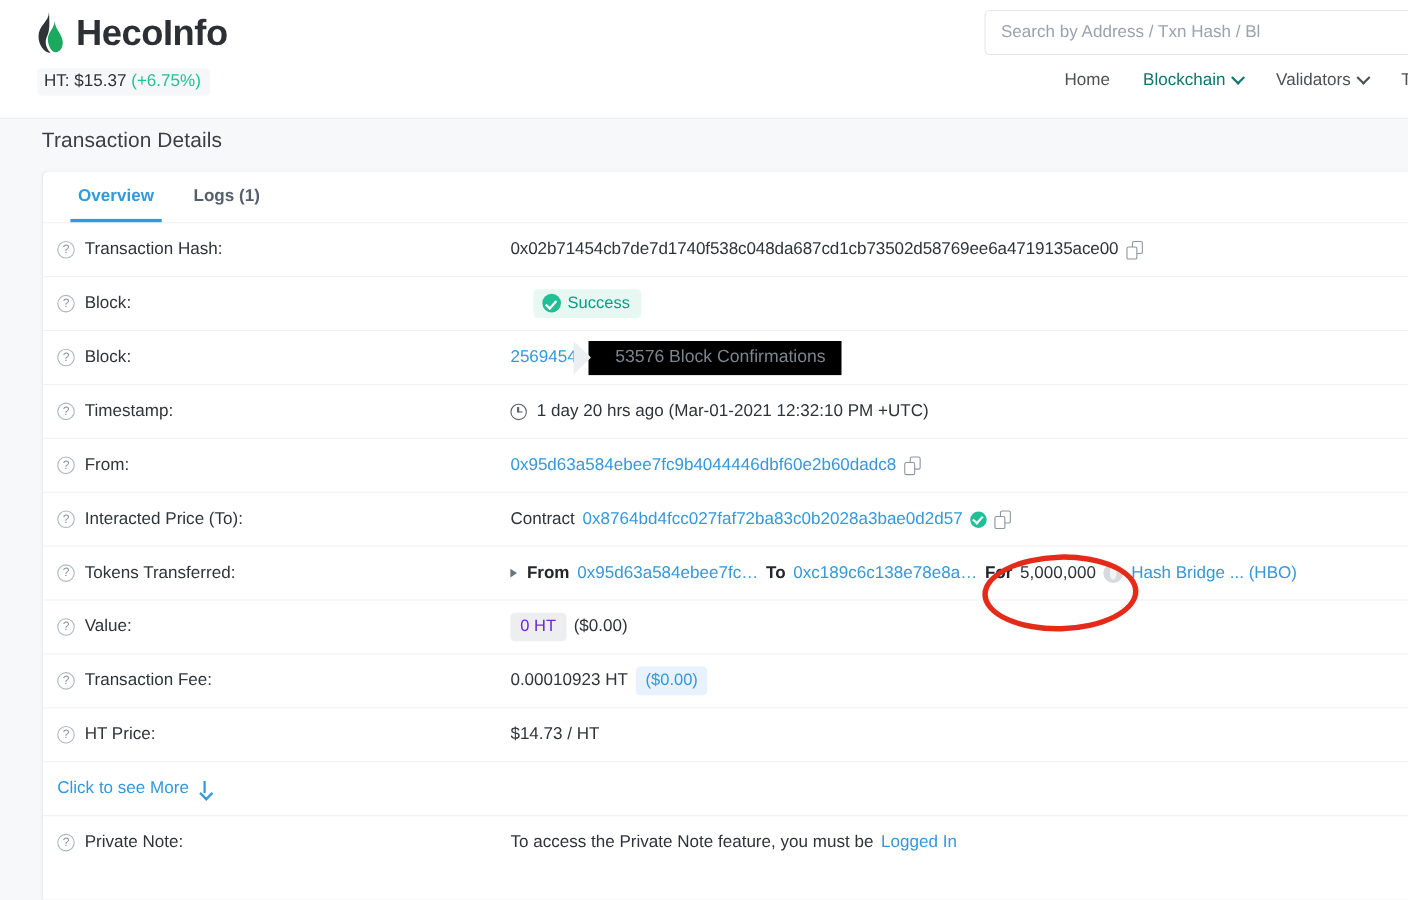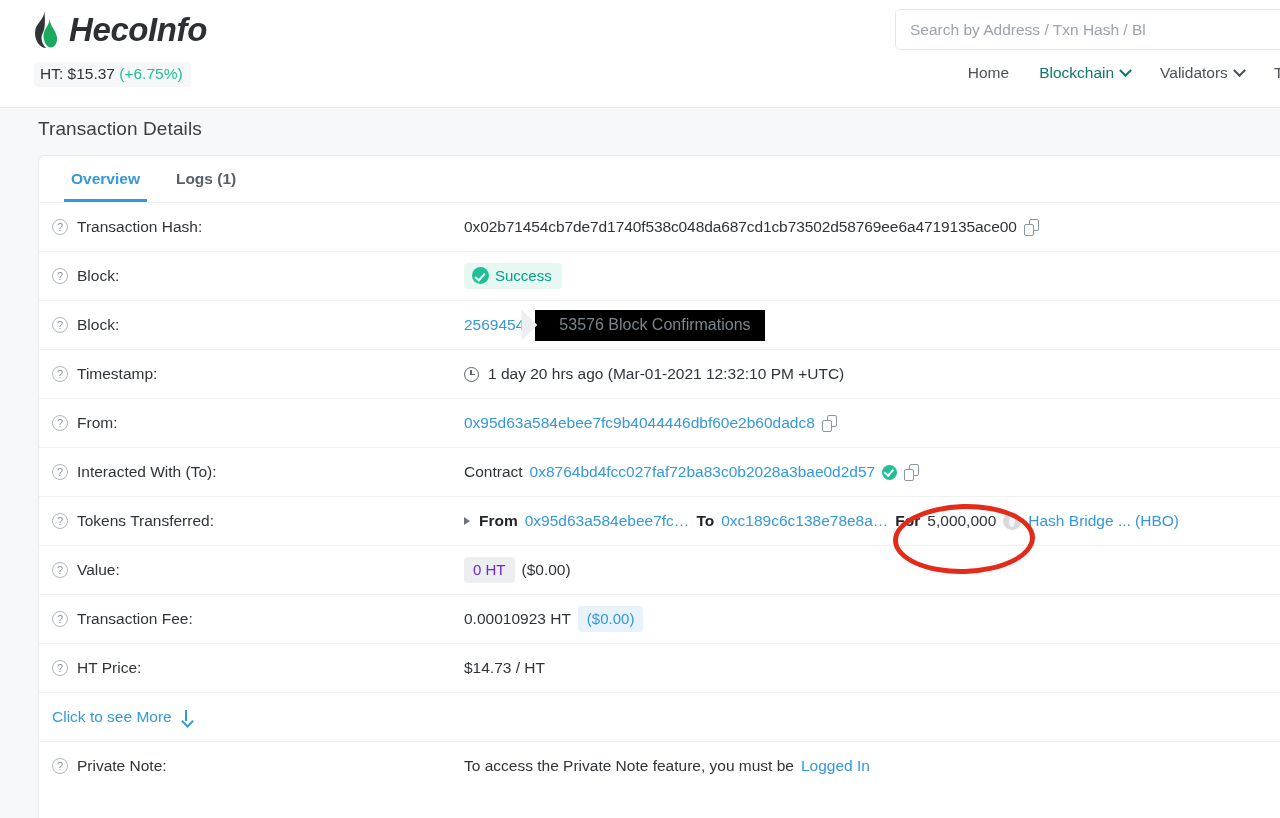--- a/index.html
+++ b/index.html
@@ -14,21 +14,21 @@
   }
 
   .page { position: relative; width: 1280px; height: 818px; background: #f7f8f9; }
 
   
   .topbar {
     position: absolute; top: 0; left: 0; width: 1280px; height: 108px;
     background: #ffffff;
     border-bottom: 1px solid #e9ecef;
   }
-  .brand { position: absolute; left: 31px; top: 10px; display: flex; align-items: center; gap: 8px; font-style: italic; }
+  .brand { position: absolute; left: 31px; top: 10px; display: flex; align-items: center; gap: 8px; }
   .flame { width: 30px; height: 40px; position: relative; }
   .brand-name {
     font-size: 33px; font-weight: bold; color: #2c3034; letter-spacing: -0.4px;
     line-height: 40px;
   }
   .price-pill {
     position: absolute; left: 34px; top: 62px;
     background: #f6f7f8; border-radius: 4px;
     padding: 3px 8px 4px 6px;
     font-size: 15.5px; color: #2f3336; white-space: nowrap;
@@ -135,21 +135,21 @@
   .copy-ico i {
     position: absolute; display: block; border: 1.4px solid #8a96a3; border-radius: 2px;
     background: #fff;
   }
   .copy-ico i.back { width: 10px; height: 12px; right: 0; top: 0; }
   .copy-ico i.front { width: 10px; height: 12px; left: 0; bottom: 0; }
 
   .badge-success {
     display: inline-flex; align-items: center; gap: 6px;
     background: #e7f8f3; color: #00a186;
-    border-radius: 4px; padding: 4px 10px 5px 8px; font-size: 15px;
+    border-radius: 4px; padding: 4px 10px 5px 8px; font-size: 15px; margin-left: 21px;
   }
   .check-circle {
     width: 17px; height: 17px; border-radius: 50%; background: #21bf96;
     position: relative; flex: none;
   }
   .check-circle::after {
     content: ""; position: absolute; left: 5px; top: 3.5px;
     width: 4px; height: 8px;
     border-right: 2px solid #fff; border-bottom: 2px solid #fff;
     transform: rotate(42deg);
@@ -351,21 +351,21 @@
           <span class="copy-ico">
               <i class="back"></i>
               <i class="front"></i>
             </span>
         </div>
       </div>
 
       <div class="row">
         <div class="row-label">
           <span class="qmark">?</span>
-          <span>Interacted With (To):</span>
+          <span>Interacted Price (To):</span>
         </div>
         <div class="row-value">
           <span>Contract</span>
           <a class="link">0x8764bd4fcc027faf72ba83c0b2028a3bae0d2d57</a>
           <span class="check-circle sm"></span>
           <span class="copy-ico">
               <i class="back"></i>
               <i class="front"></i>
             </span>
         </div>

